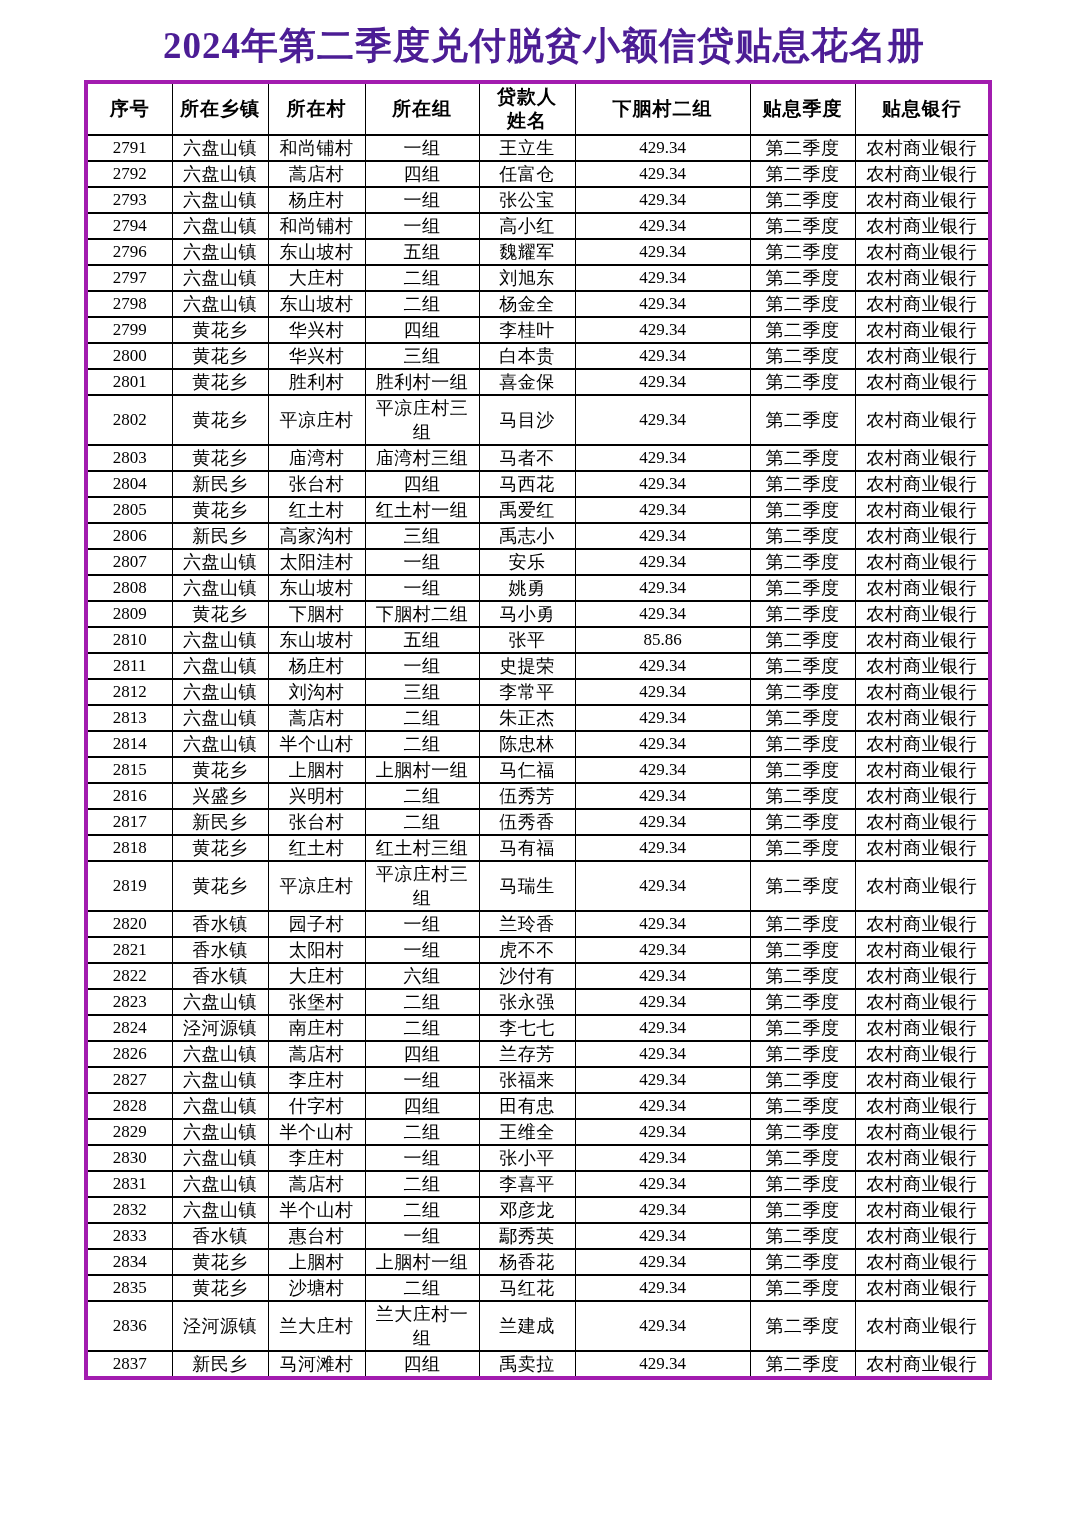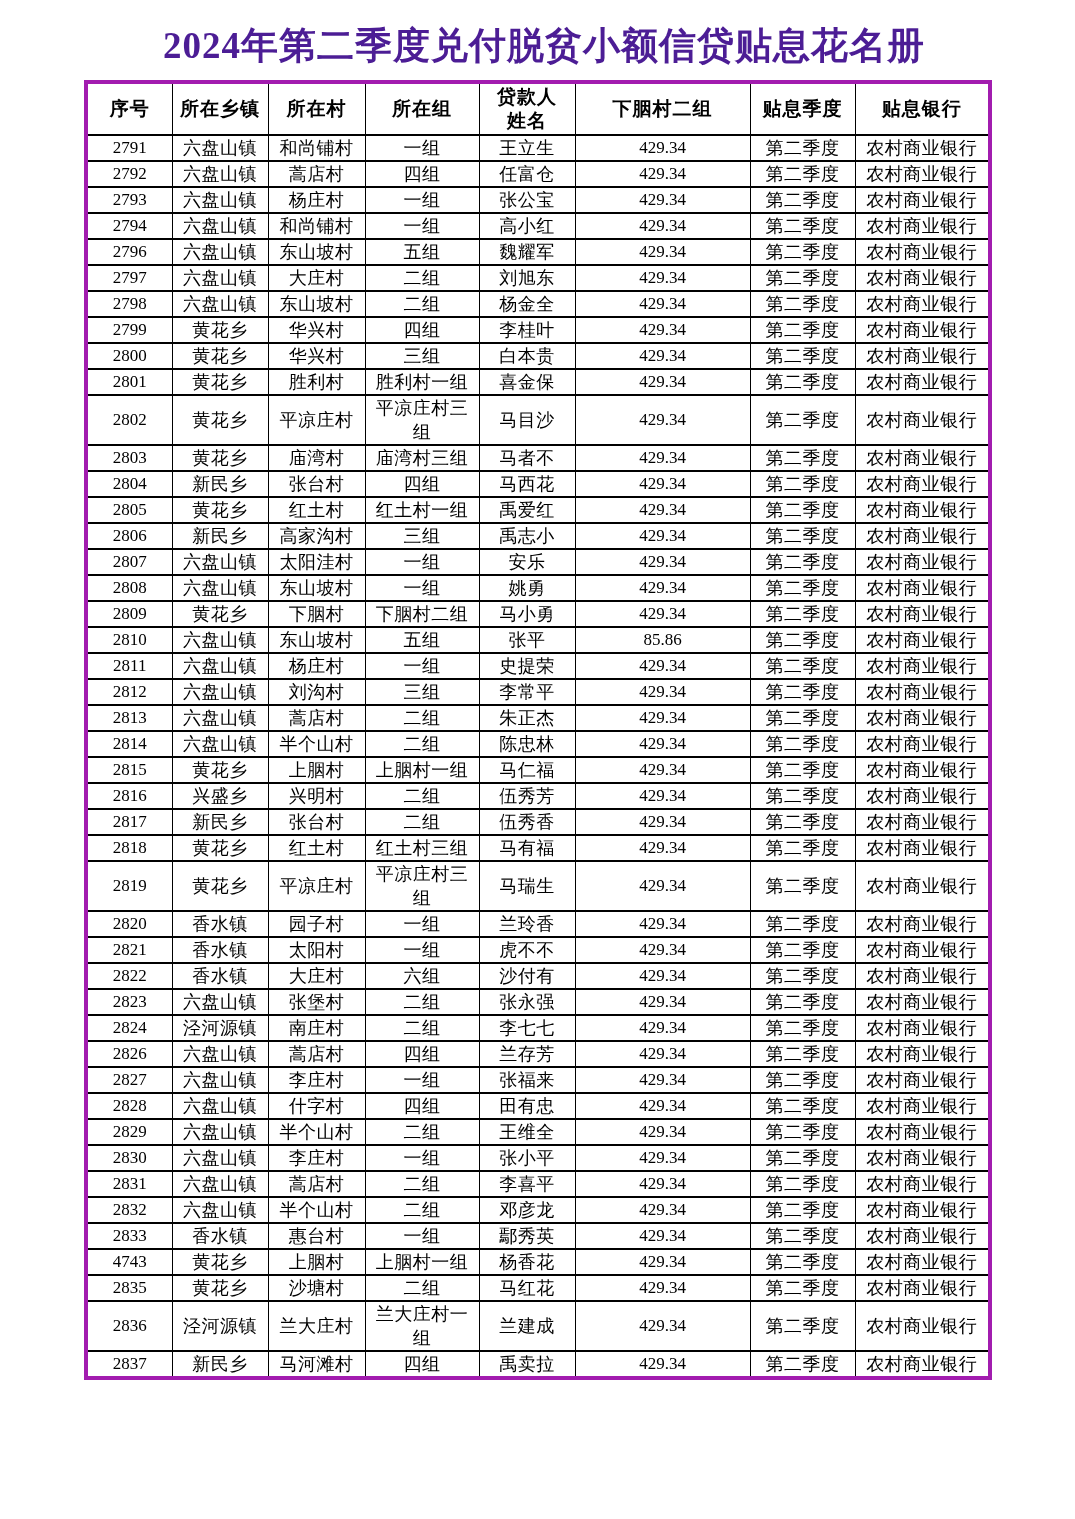--- a/index.html
+++ b/index.html
@@ -511,21 +511,21 @@
           <td class="num">2833</td>
           <td>香水镇</td>
           <td>惠台村</td>
           <td>一组</td>
           <td>鄢秀英</td>
           <td class="num">429.34</td>
           <td>第二季度</td>
           <td>农村商业银行</td>
         </tr>
         <tr>
-          <td class="num">4743</td>
+          <td class="num">2834</td>
           <td>黄花乡</td>
           <td>上胭村</td>
           <td>上胭村一组</td>
           <td>杨香花</td>
           <td class="num">429.34</td>
           <td>第二季度</td>
           <td>农村商业银行</td>
         </tr>
         <tr>
           <td class="num">2835</td>

